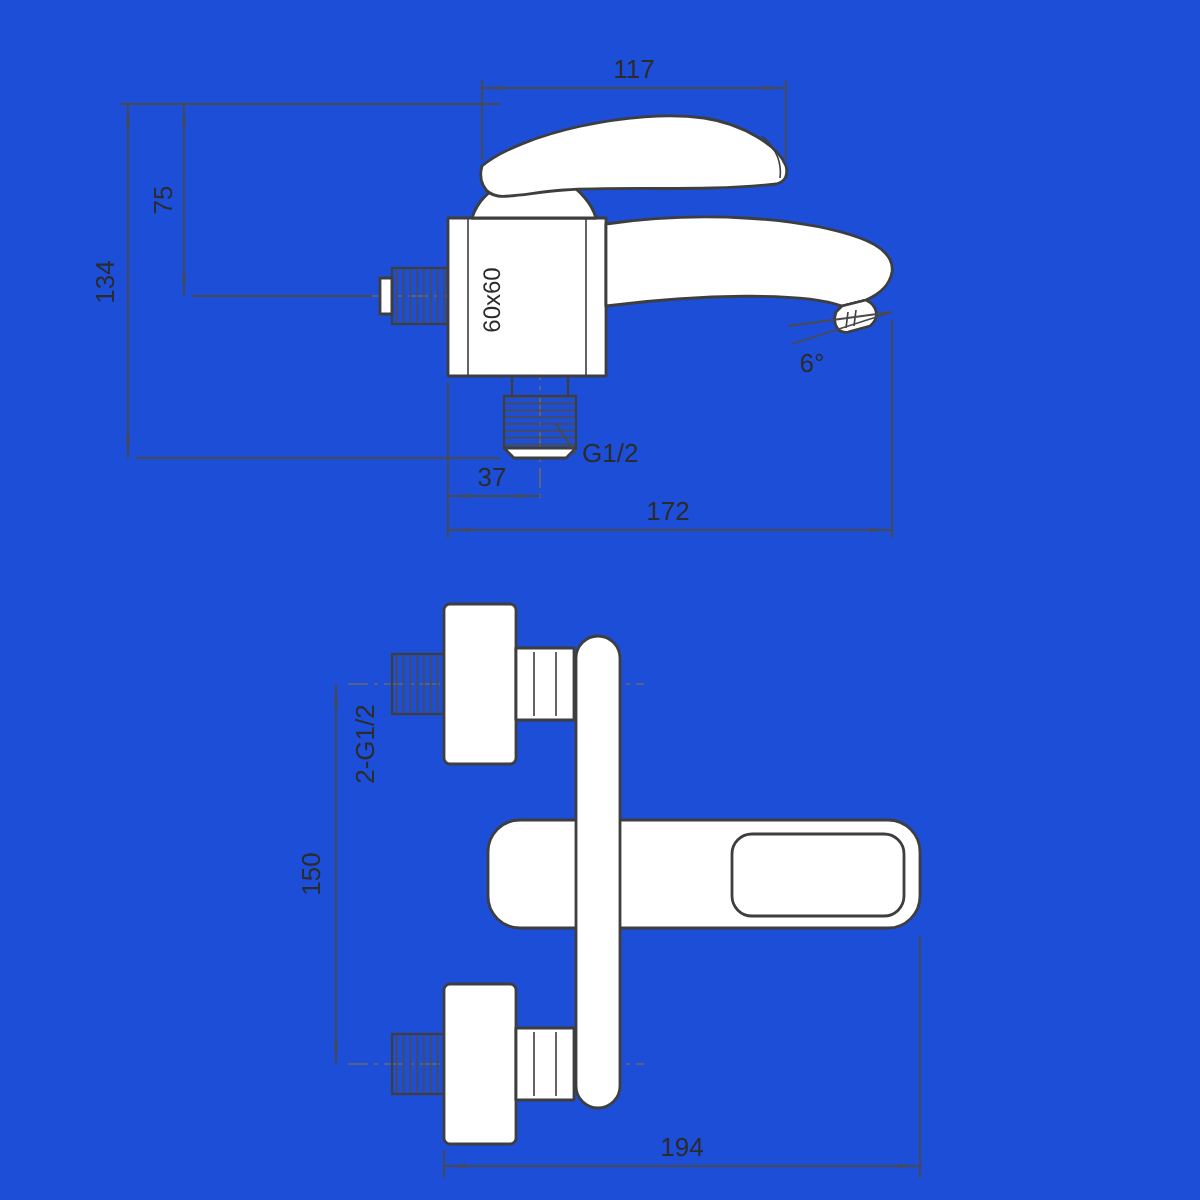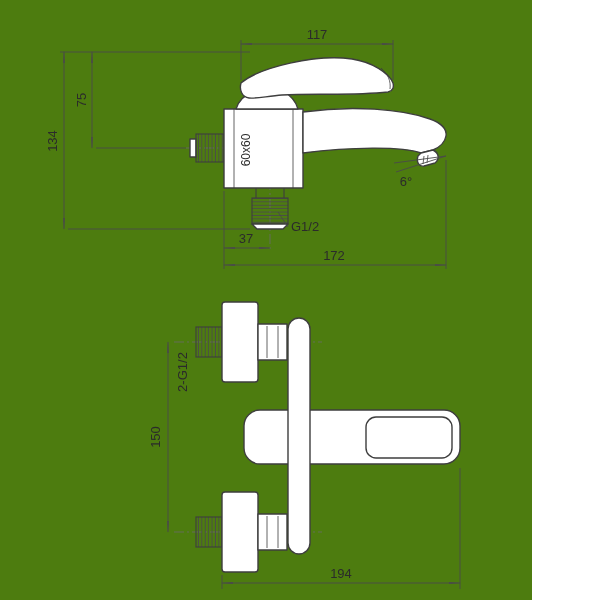--- a/index.html
+++ b/index.html
@@ -5,23 +5,23 @@
   html, body {
     margin: 0;
     padding: 0;
     width: 600px;
     height: 600px;
     background: #ffffff;
     font-family: "Liberation Sans", "DejaVu Sans", sans-serif;
   }
   .stage {
     position: relative;
-    width: 532px;
+    width: 600px;
     height: 600px;
-    background: #4d7c0f;
+    background: #1d4ed8;
     overflow: hidden;
   }
   svg { display: block; }
   text {
     font-family: "Liberation Sans", "DejaVu Sans", sans-serif;
     font-size: 13px;
     fill: #2b2b2b;
   }
   text.small { font-size: 12px; }
   .ol  { fill: #ffffff; stroke: #3e3e3e; stroke-width: 1.4; stroke-linejoin: round; }

